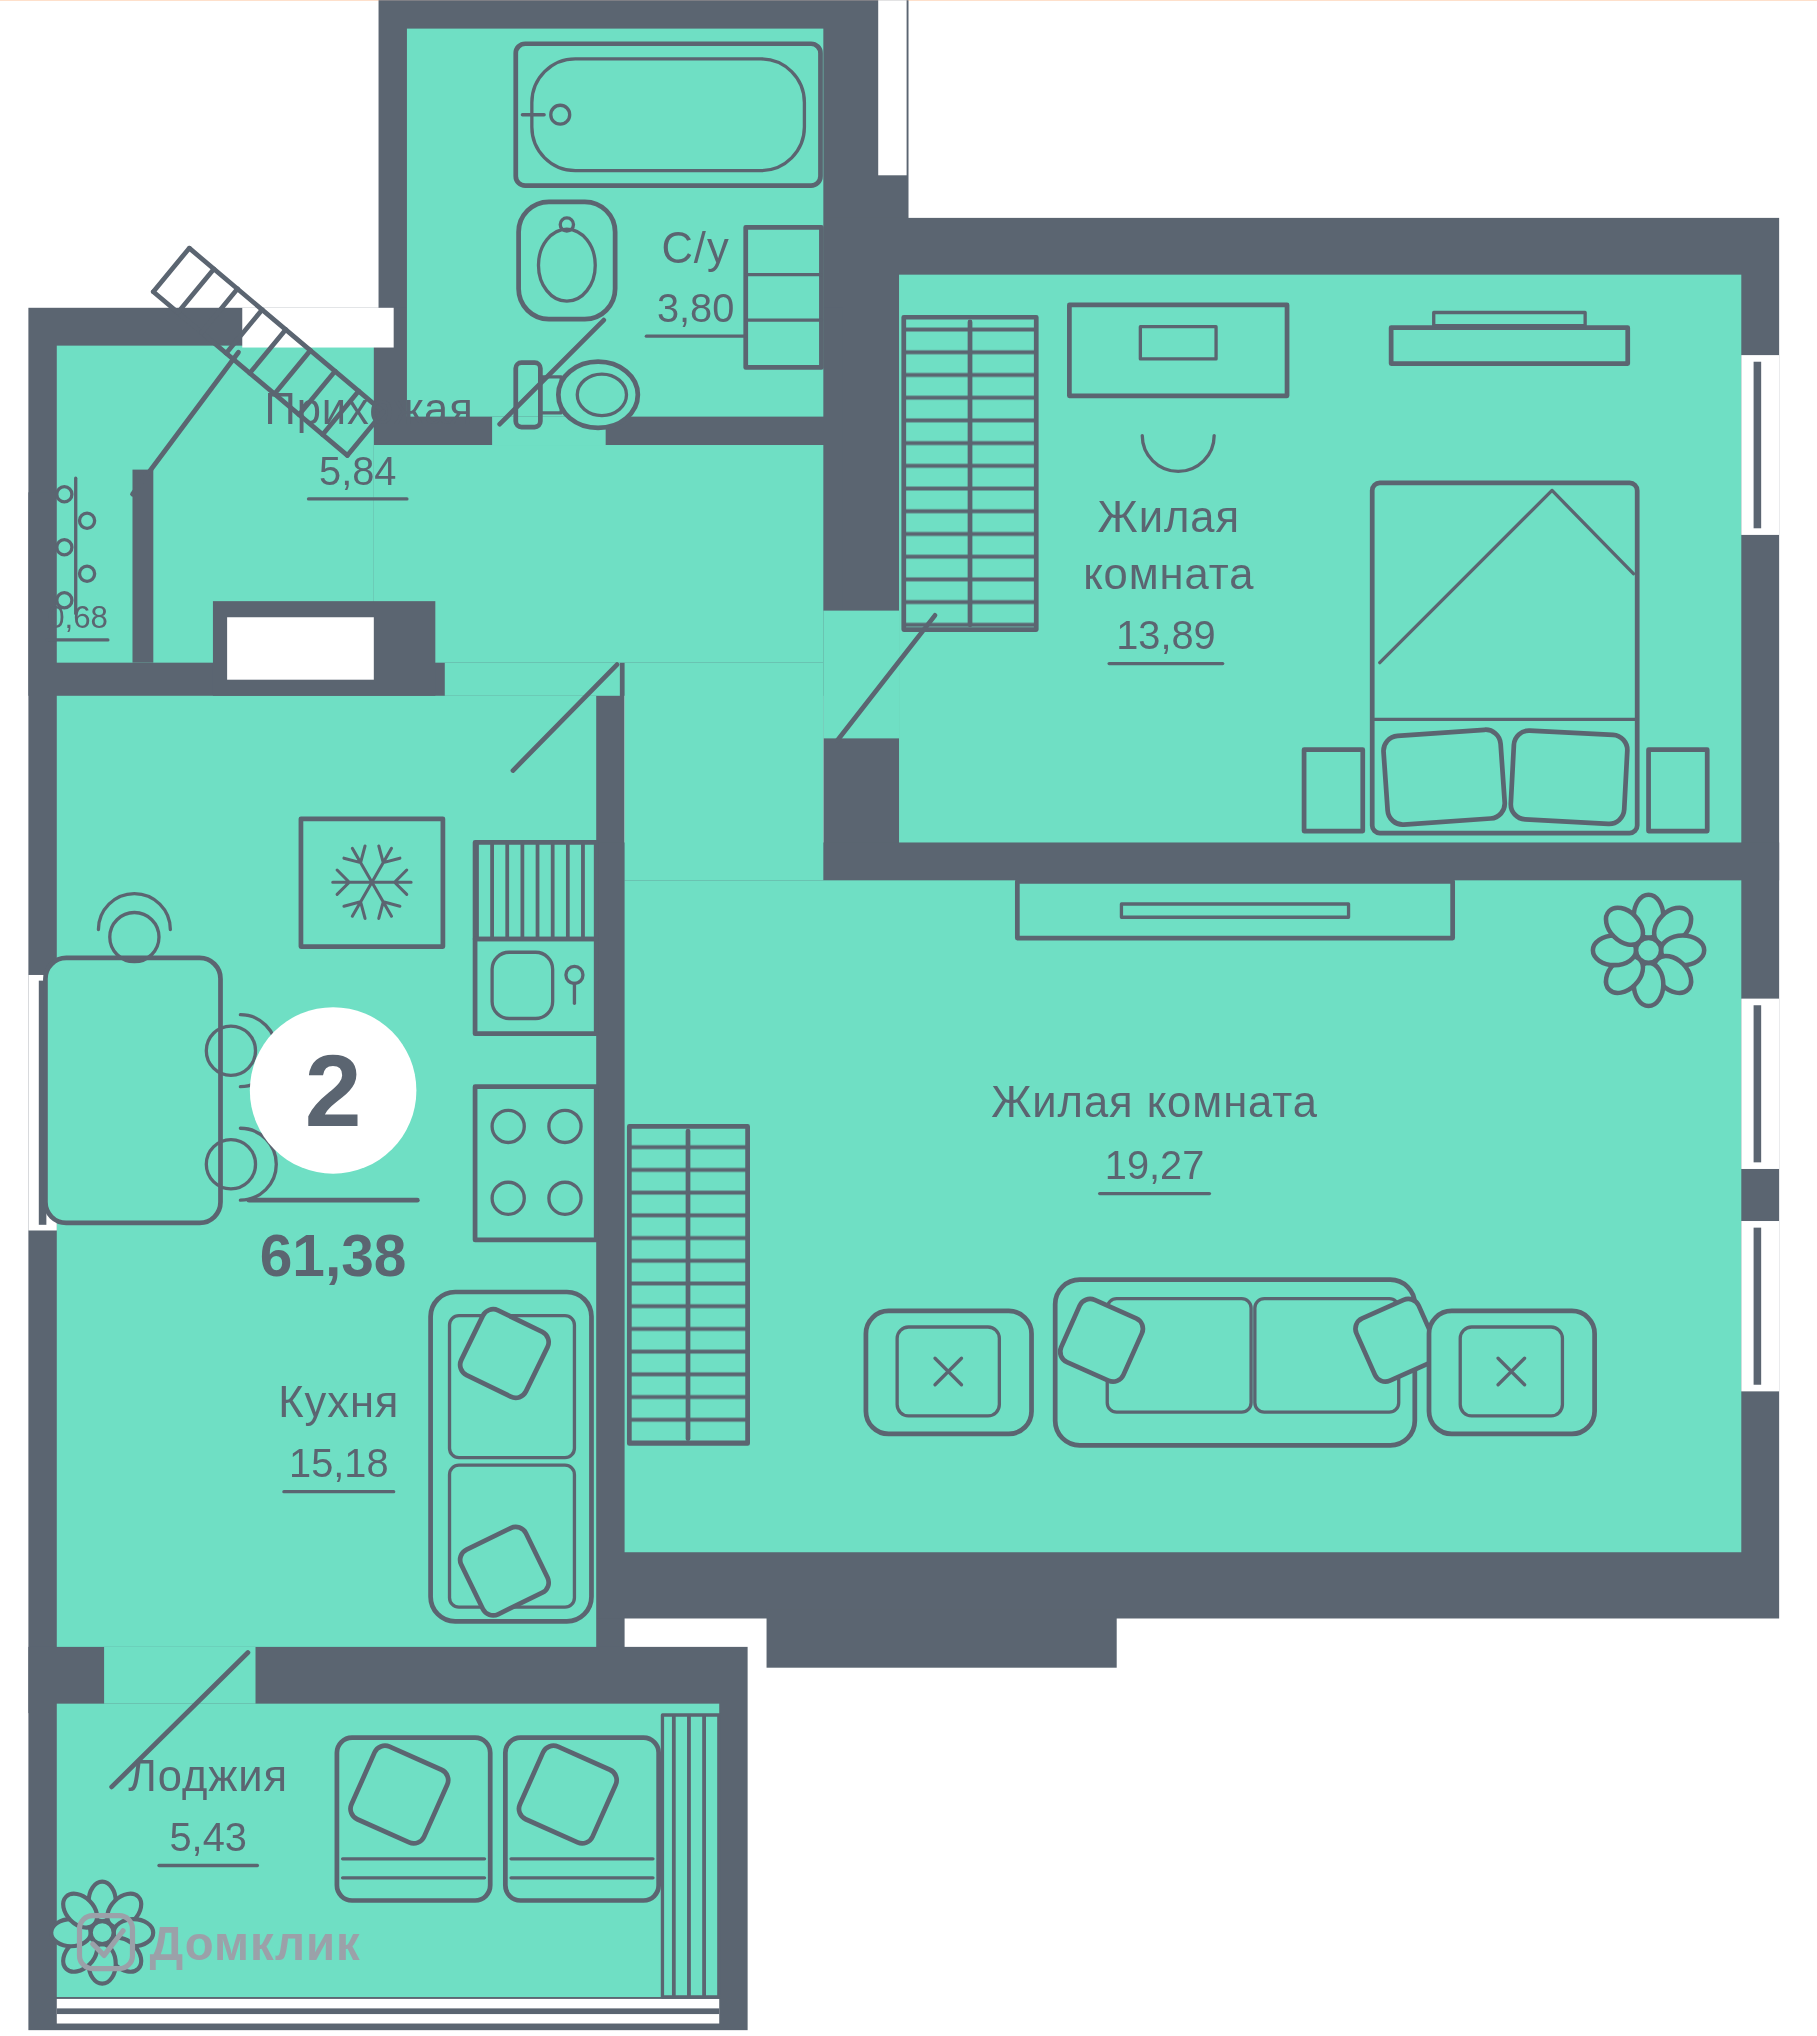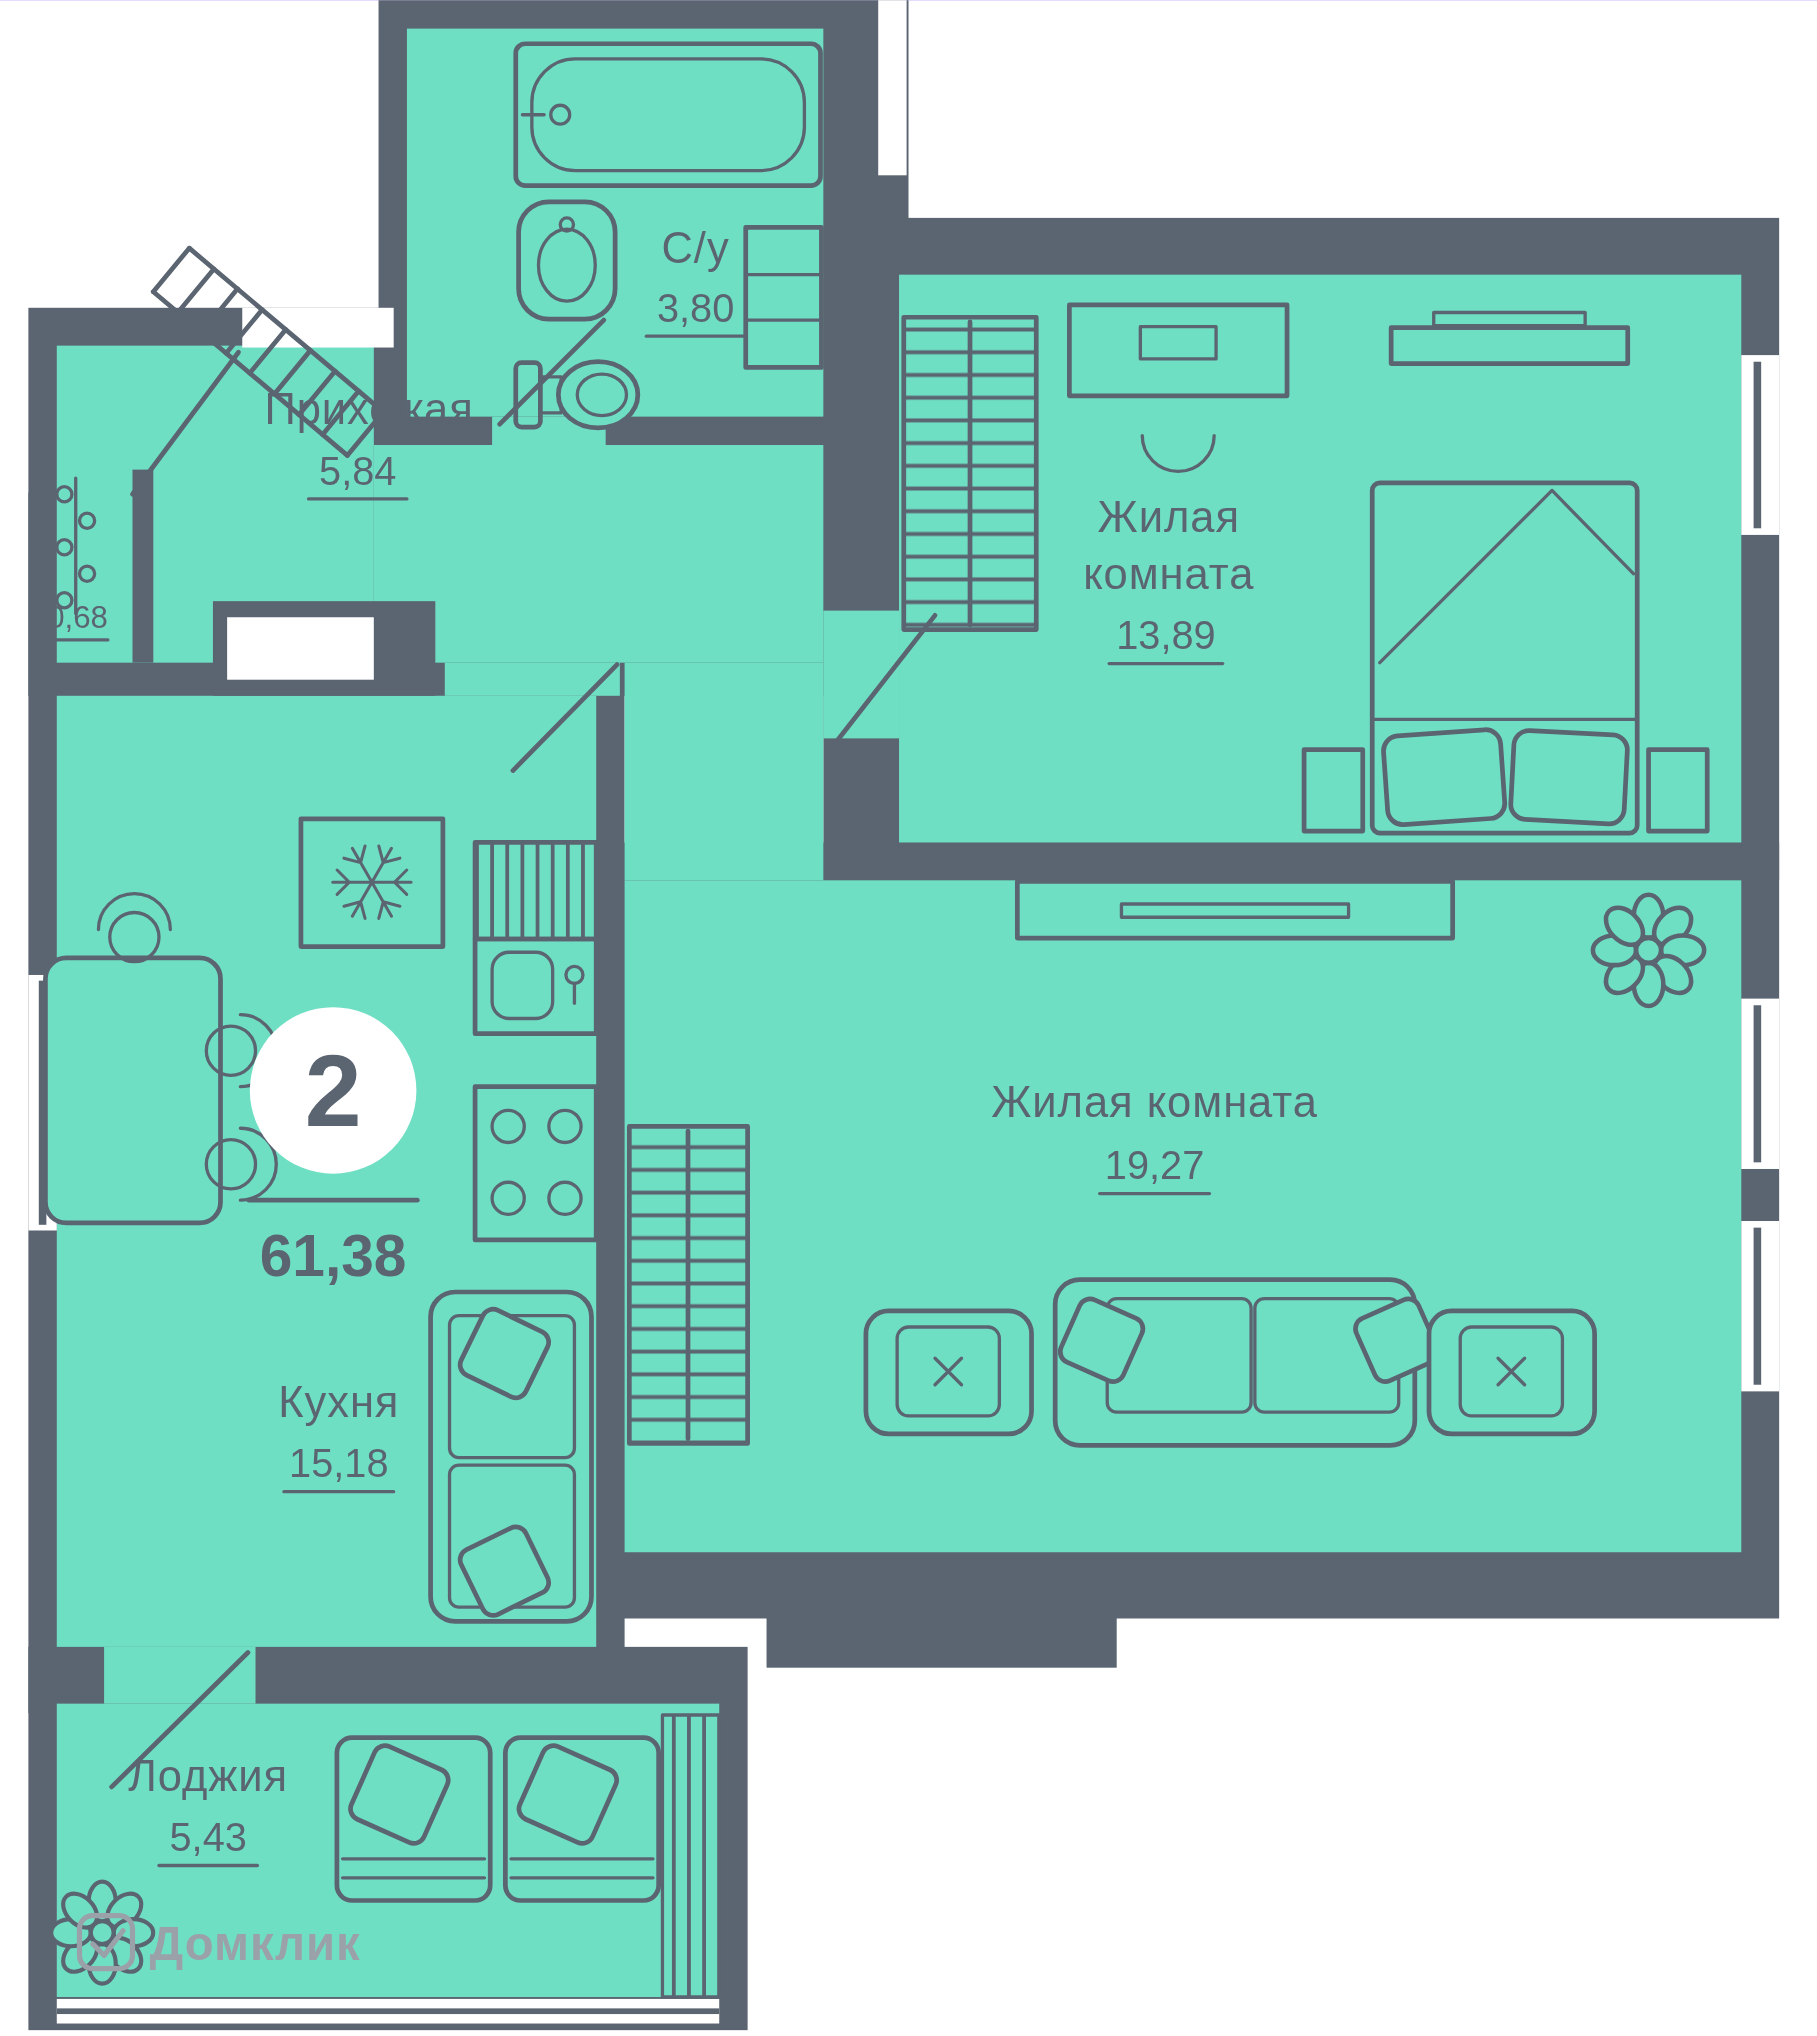--- a/index.html
+++ b/index.html
@@ -1,16 +1,16 @@
 <!DOCTYPE html>
 <html style="font-size:15px"><head>
 <meta charset="utf-8">
 <style>
   html,body{margin:0;padding:0;background:#ffffff}
-  .canvas{position:relative;width:1817px;height:2037px;background:#8b5cf6;
+  .canvas{position:relative;width:1817px;height:2037px;background:#f97316;
           font-family:"Liberation Sans","DejaVu Sans",sans-serif;overflow:hidden}
   svg{display:block}
   .ln{fill:none;stroke:#5b6571;stroke-width:5;stroke-linecap:round;stroke-linejoin:round}
   .ln3{fill:none;stroke:#5b6571;stroke-width:3.5;stroke-linecap:round;stroke-linejoin:round}
   .furn{fill:#6fdfc4;stroke:#5b6571;stroke-width:5;stroke-linejoin:round}
   text{font-family:"Liberation Sans","DejaVu Sans",sans-serif}
   .name{font-size:46px;font-weight:500;fill:#5b6571;text-anchor:middle;letter-spacing:1px}
   .area{font-size:42px;font-weight:500;fill:#5b6571;text-anchor:middle}
   .small-area{font-size:33px;font-weight:500;fill:#5b6571;text-anchor:middle}
   .badge-num{font-size:108px;font-weight:700;fill:#5b6571;text-anchor:middle}

